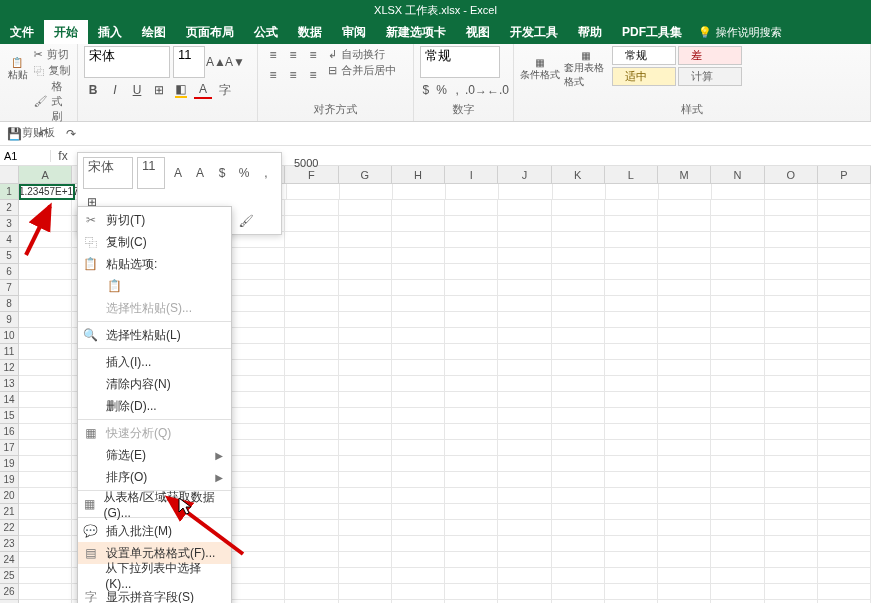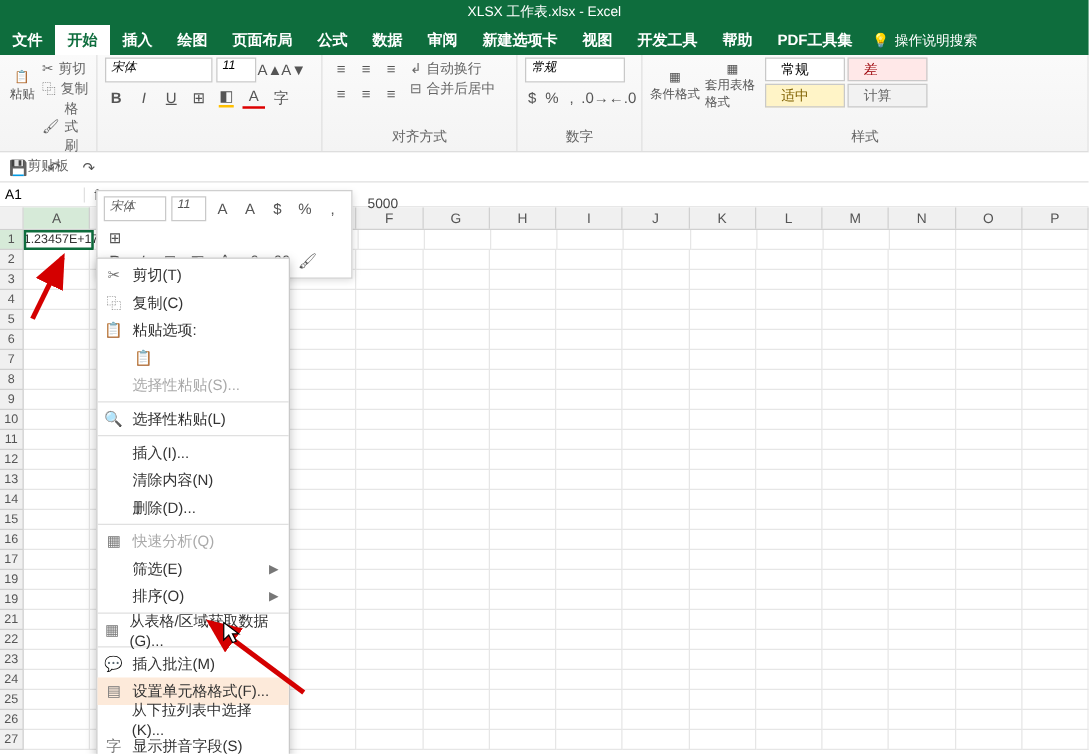--- a/index.html
+++ b/index.html
@@ -9,33 +9,33 @@
   .tab { padding: 0 10px; line-height: 24px; cursor: pointer; font-weight: bold; }
   .tab.active { background: #fff; color: #0e6d3d; }
   .lightbulb { margin-left: 6px; display: flex; align-items: center; gap: 4px; font-size: 11px; }
   .ribbon { background: linear-gradient(#fafafa,#f4f4f4); border-bottom: 1px solid #d4d4d4; height: 78px; display: flex; }
   .group { border-right: 1px solid #e0e0e0; padding: 2px 6px; display: flex; flex-direction: column; justify-content: space-between; }
   .group-label { text-align: center; font-size: 11px; color: #666; padding-bottom: 2px; }
   .clipboard-top { display: flex; gap: 4px; }
   .big-btn { width: 32px; height: 46px; display: flex; flex-direction: column; align-items: center; justify-content: center; font-size: 10px; color: #555; }
   .small-row { display: flex; align-items: center; gap: 4px; font-size: 11px; color: #666; margin: 1px 0; }
   .font-row1 { display: flex; align-items: center; gap: 3px; }
-  .font-select { border: 1px solid #c9c9c9; background: #fff; height: 20px; font-size: 10px; padding: 0 14px 0 4px; position: relative; font-style: italic; }
+  .font-select { border: 1px solid #c9c9c9; background: #fff; height: 32px; font-size: 13px; padding: 0 14px 0 4px; position: relative; }
   .mini { width: 16px; height: 18px; display: inline-flex; align-items: center; justify-content: center; color: #555; font-size: 12px; }
   .font-row2 { display: flex; align-items: center; gap: 4px; margin-top: 3px; }
   .fmt-btn { width: 18px; height: 18px; display: inline-flex; align-items: center; justify-content: center; color: #555; font-size: 12px; }
   .color-under { border-bottom: 2px solid #d00; }
   .align-grid { display: grid; grid-template-columns: repeat(3,18px); gap: 2px; }
   .style-box { border: 1px solid #c9c9c9; padding: 1px 12px; font-size: 11px; min-width: 64px; text-align: left; background: #fff; }
   .style-box.bad { background: #ffe8e8; color: #9c0006; }
   .style-box.good { background: #fff4c7; color: #7f6000; }
   .style-box.calc { background: #f2f2f2; color: #666; }
   .qat { height: 24px; background: #fff; border-bottom: 1px solid #e0e0e0; display: flex; align-items: center; gap: 10px; padding: 0 6px; color: #555; }
   .namebox-row { height: 20px; border-bottom: 1px solid #e0e0e0; display: flex; align-items: center; }
-  .namebox { width: 68px; border-right: 1px solid #e0e0e0; padding: 0 4px; font-size: 11px; }
+  .namebox { width: 51px; border-right: 1px solid #e0e0e0; padding: 0 4px; font-size: 11px; }
   .mini-toolbar { position: absolute; left: 77px; top: 152px; width: 205px; background: #fff; border: 1px solid #cfcfcf; box-shadow: 0 2px 6px rgba(0,0,0,0.15); padding: 3px 5px; font-size: 11px; color: #555; z-index: 50; }
   .mt-row { display: flex; align-items: center; gap: 4px; margin: 1px 0; flex-wrap: wrap; }
   .grid-area { position: relative; background: #fff; }
   .col-headers { display: flex; height: 18px; background: #f0f0f0; border-bottom: 1px solid #d0d0d0; }
   .corner { width: 20px; border-right: 1px solid #d0d0d0; background: #f0f0f0; }
   .colh { width: 56px; border-right: 1px solid #d0d0d0; text-align: center; font-size: 11px; color: #555; line-height: 18px; }
   .colh.sel { background: #d6ead8; }
   .rows { }
   .row { display: flex; height: 16px; }
   .rowh { width: 20px; border-right: 1px solid #d0d0d0; border-bottom: 1px solid #d0d0d0; background: #f0f0f0; text-align: center; font-size: 10px; color: #555; line-height: 16px; }
@@ -574,20 +574,39 @@
         <div class="cell"></div>
         <div class="cell"></div>
         <div class="cell"></div>
         <div class="cell"></div>
         <div class="cell"></div>
         <div class="cell"></div>
         <div class="cell"></div>
         <div class="cell"></div>
       </div>
       <div class="row">
+        <div class="rowh">20</div>
+        <div class="cell"></div>
+        <div class="cell"></div>
+        <div class="cell"></div>
+        <div class="cell"></div>
+        <div class="cell"></div>
+        <div class="cell"></div>
+        <div class="cell"></div>
+        <div class="cell"></div>
+        <div class="cell"></div>
+        <div class="cell"></div>
+        <div class="cell"></div>
+        <div class="cell"></div>
+        <div class="cell"></div>
+        <div class="cell"></div>
+        <div class="cell"></div>
+        <div class="cell"></div>
+      </div>
+      <div class="row">
         <div class="rowh">21</div>
         <div class="cell"></div>
         <div class="cell"></div>
         <div class="cell"></div>
         <div class="cell"></div>
         <div class="cell"></div>
         <div class="cell"></div>
         <div class="cell"></div>
         <div class="cell"></div>
         <div class="cell"></div>

